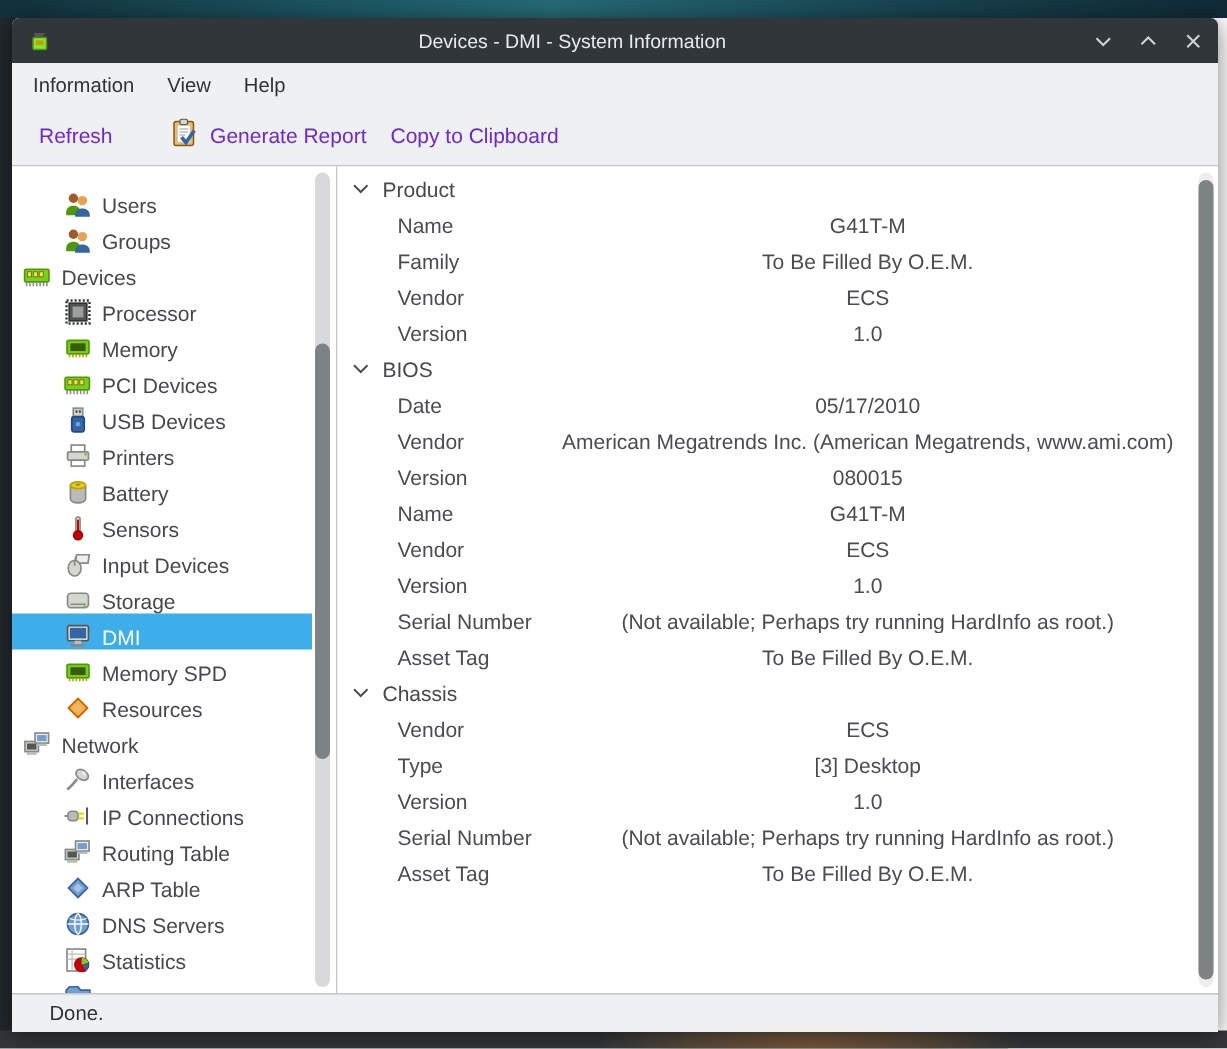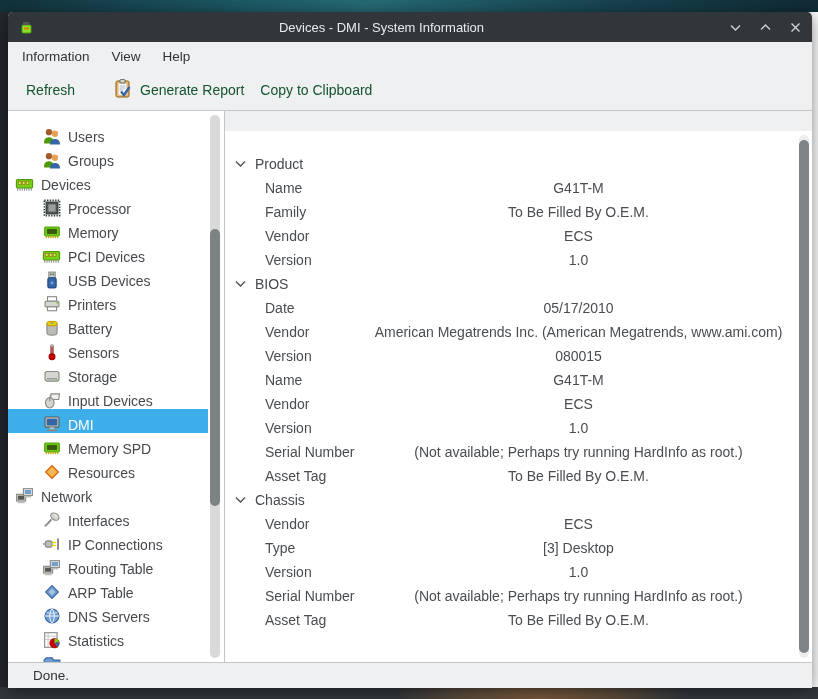--- a/index.html
+++ b/index.html
@@ -19,41 +19,41 @@
   .app-icon { width:17px; height:17px; flex:none; }
   .title { flex:1; text-align:center; font-size:13px; color:#e8eaec; }
   .win-controls { display:flex; gap:16px; align-items:center; flex:none; }
   .win-btn { width:14px; height:14px; display:flex; align-items:center; justify-content:center; cursor:pointer; }
 
   .menubar { height:28px; flex:none; display:flex; align-items:center; padding:0 14px; gap:22px;
     font-size:13.5px; color:#2f3338; }
   .menu-item { cursor:default; }
 
   .toolbar { height:41px; flex:none; display:flex; align-items:center; padding:0 12px;
-    border-bottom:1px solid #c3c6c8; font-size:14px; color:#14532d; }
+    border-bottom:1px solid #c3c6c8; font-size:14px; color:#6d28d9; }
   .tb-btn { display:flex; align-items:center; gap:7px; padding:4px 6px; }
   .tb-gap { width:26px; }
   .tb-gap-s { width:4px; }
 
   .content { flex:1; min-height:0; display:flex; background:#eff0f1; }
 
   .sidebar { width:217px; flex:none; background:#ffffff; border-right:1px solid #c3c6c8;
     position:relative; overflow:hidden; padding-top:10px; }
   .tree-item { height:24px; display:flex; align-items:flex-end; gap:7px; padding-left:34px;
     margin-right:16px; font-size:14px; color:#45494d; white-space:nowrap; }
   .tree-item.lvl0 { padding-left:7px; }
   .tree-item.selected { background:#3daee9; color:#fdfdfd; }
   .ticon { width:19px; height:18px; flex:none; display:flex; align-items:center; justify-content:center; }
   .ticon svg { display:block; }
 
   .sb-scroll { position:absolute; right:3px; top:4px; bottom:4px; width:12px; }
   .sb-trough { position:absolute; left:1px; right:1px; top:0; bottom:0; background:#d7d9da; border-radius:6px; }
   .sb-thumb { position:absolute; left:1px; right:1px; top:21%; height:51%; background:#7d8285; border-radius:6px; }
 
-  .main { flex:1; min-width:0; background:#ffffff; position:relative; overflow:hidden; padding:21px 20px 0 6px;margin-top:20px; }
+  .main { flex:1; min-width:0; background:#ffffff; position:relative; overflow:hidden; padding:3px 20px 0 6px; }
   .sec-header { height:24px; display:flex; align-items:center; gap:9px; padding-left:4px;
     font-size:14px; color:#45494d; }
   .chev { width:11px; height:8px; display:flex; align-items:center; }
   .kv-row { height:24px; display:flex; align-items:center; font-size:14px; color:#494d51; white-space:nowrap; }
   .k { margin-left:34px; width:100px; flex:none; }
   .v { flex:1; overflow:hidden;text-align:center; }
 
   .main-scroll { position:absolute; right:2px; top:4px; bottom:4px; width:12px; }
   .ms-trough { position:absolute; left:1px; right:1px; top:0; bottom:0; background:#ededee; border-radius:6px; }
   .ms-thumb { position:absolute; left:1px; right:1px; top:1%; height:98%; background:#7e8386; border-radius:6px; }
@@ -246,38 +246,38 @@
                 <rect x="7.4" y="3" width="1.2" height="8" fill="#cc0000"></rect>
                 <circle cx="8" cy="12.3" r="2.6" fill="#cc0000" stroke="#a40000"></circle>
               </svg>
             </span>
           <span class="tlabel">Sensors</span>
         </div>
 
         <div class="tree-item lvl1">
           <span class="ticon">
               <svg width="18" height="18" viewBox="0 0 16 16">
-                <rect x="1.8" y="4" width="12.4" height="8.5" rx="2" fill="#d3d7cf" stroke="#888a85"></rect>
-                <path d="M3.5 10.5h9" stroke="#888a85"></path>
-                <circle cx="12" cy="11.5" r="0.7" fill="#73d216"></circle>
-              </svg>
-            </span>
-          <span class="tlabel">Storage</span>
-        </div>
-
-        <div class="tree-item lvl1">
-          <span class="ticon">
-              <svg width="18" height="18" viewBox="0 0 16 16">
                 <rect x="7.5" y="2.5" width="7.5" height="5" fill="#eeeeec" stroke="#888a85" transform="skewX(-8)"></rect>
                 <path d="M6.5 6V3.5" stroke="#888a85" fill="none"></path>
                 <ellipse cx="6" cy="10.5" rx="3.8" ry="4.6" fill="#d3d7cf" stroke="#888a85"></ellipse>
                 <path d="M6 6v3" stroke="#888a85"></path>
               </svg>
             </span>
           <span class="tlabel">Input Devices</span>
+        </div>
+
+        <div class="tree-item lvl1">
+          <span class="ticon">
+              <svg width="18" height="18" viewBox="0 0 16 16">
+                <rect x="1.8" y="4" width="12.4" height="8.5" rx="2" fill="#d3d7cf" stroke="#888a85"></rect>
+                <path d="M3.5 10.5h9" stroke="#888a85"></path>
+                <circle cx="12" cy="11.5" r="0.7" fill="#73d216"></circle>
+              </svg>
+            </span>
+          <span class="tlabel">Storage</span>
         </div>
 
         <div class="tree-item lvl1 selected">
           <span class="ticon">
               <svg width="18" height="18" viewBox="0 0 16 16">
                 <rect x="1.8" y="1.8" width="12.4" height="9" rx="1" fill="#d3d7cf" stroke="#555753"></rect>
                 <rect x="3.2" y="3.2" width="9.6" height="6.2" fill="#3465a4"></rect>
                 <rect x="6" y="10.8" width="4" height="2" fill="#babdb6"></rect>
                 <rect x="3.5" y="12.8" width="9" height="1.6" rx="0.8" fill="#888a85"></rect>
               </svg>

